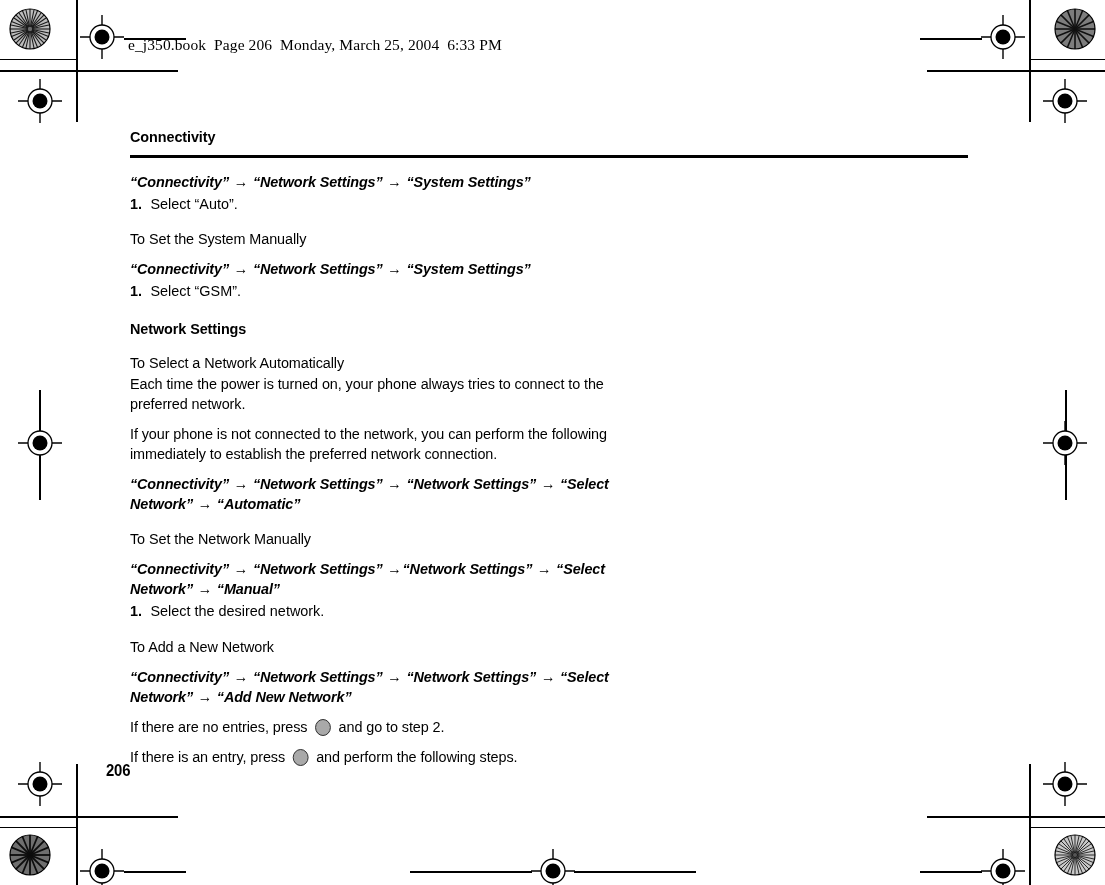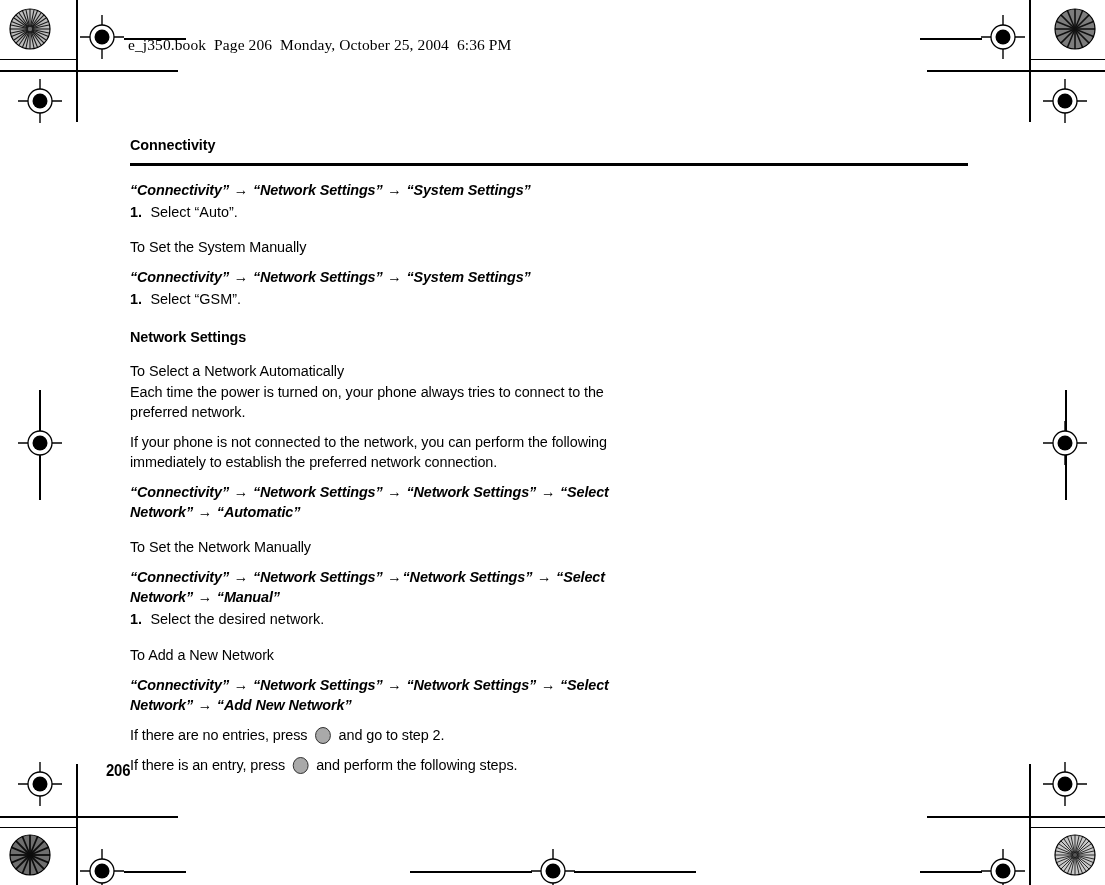--- a/index.html
+++ b/index.html
@@ -60,21 +60,21 @@
     font-size: 15.5px;
     letter-spacing: 0.1px;
     white-space: pre;
     color: #000;
   }
 
   
   .content {
     position: absolute;
     left: 130px;
-    top: 136px;
+    top: 128px;
     width: 840px;
   }
 
   .chapter-title {
     font-size: 15.5px;
     font-weight: bold;
     letter-spacing: -0.1px;
     transform: scaleX(0.93);
     transform-origin: left center;
     margin: 0;
@@ -441,21 +441,21 @@
       <circle cx="22" cy="22" r="7.5" fill="#000"></circle>
     </svg>
   </div>
 
   <div class="hline" style="left:124px; top:871px; width:62px;"></div>
   <div class="hline" style="left:920px; top:871px; width:62px;"></div>
   <div class="hline" style="left:124px; top:38px; width:62px;"></div>
   <div class="hline" style="left:920px; top:38px; width:62px;"></div>
 </div>
 
-<div class="file-header">e_j350.book  Page 206  Monday, October 25, 2004  6:36 PM</div>
+<div class="file-header">e_j350.book  Page 206  Monday, March 25, 2004  6:33 PM</div>
 
 <div class="content">
 
   <h1 class="chapter-title">Connectivity</h1>
   <div class="rule"></div>
 
   <div class="nav-path">
     <span>“Connectivity”</span>
     <span class="arr">→</span>
     <span>“Network Settings”</span>

